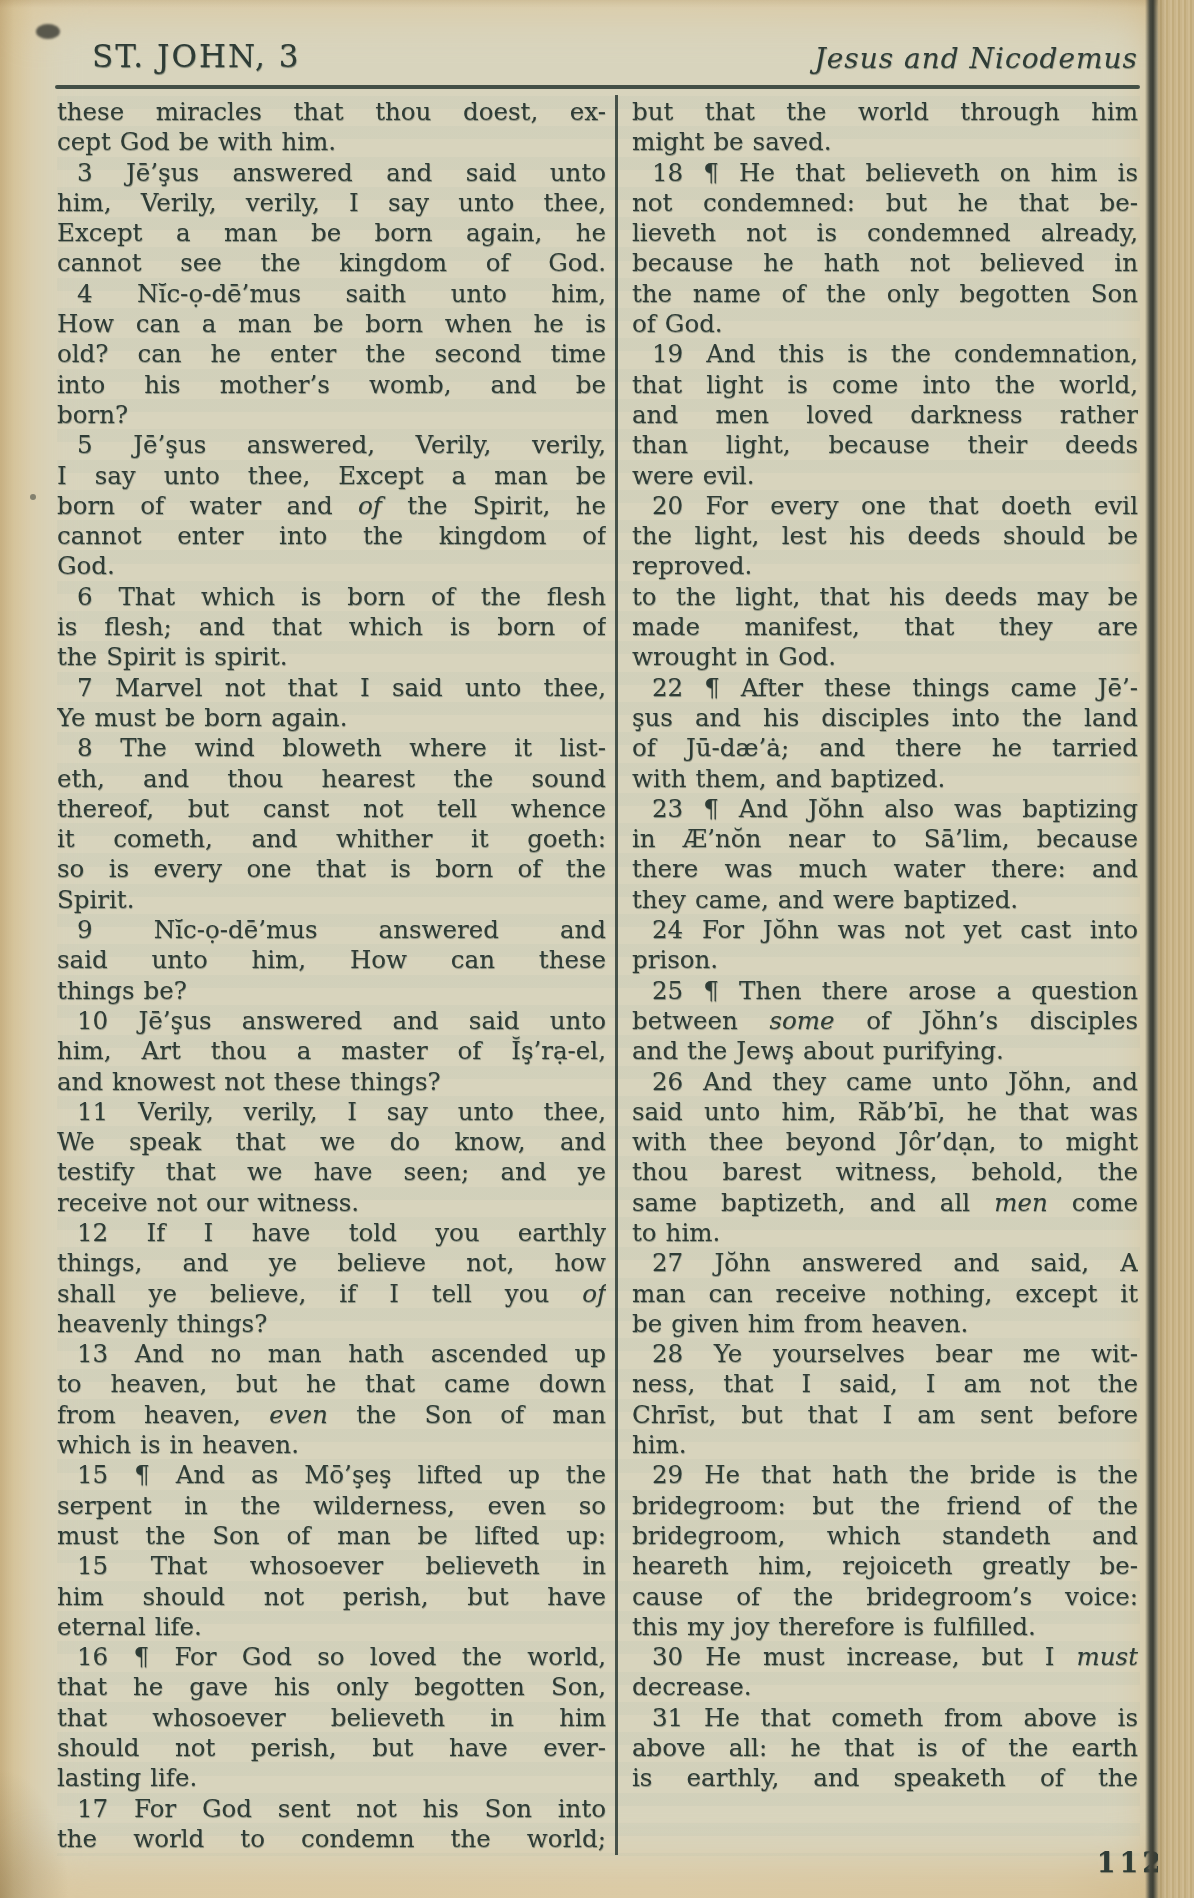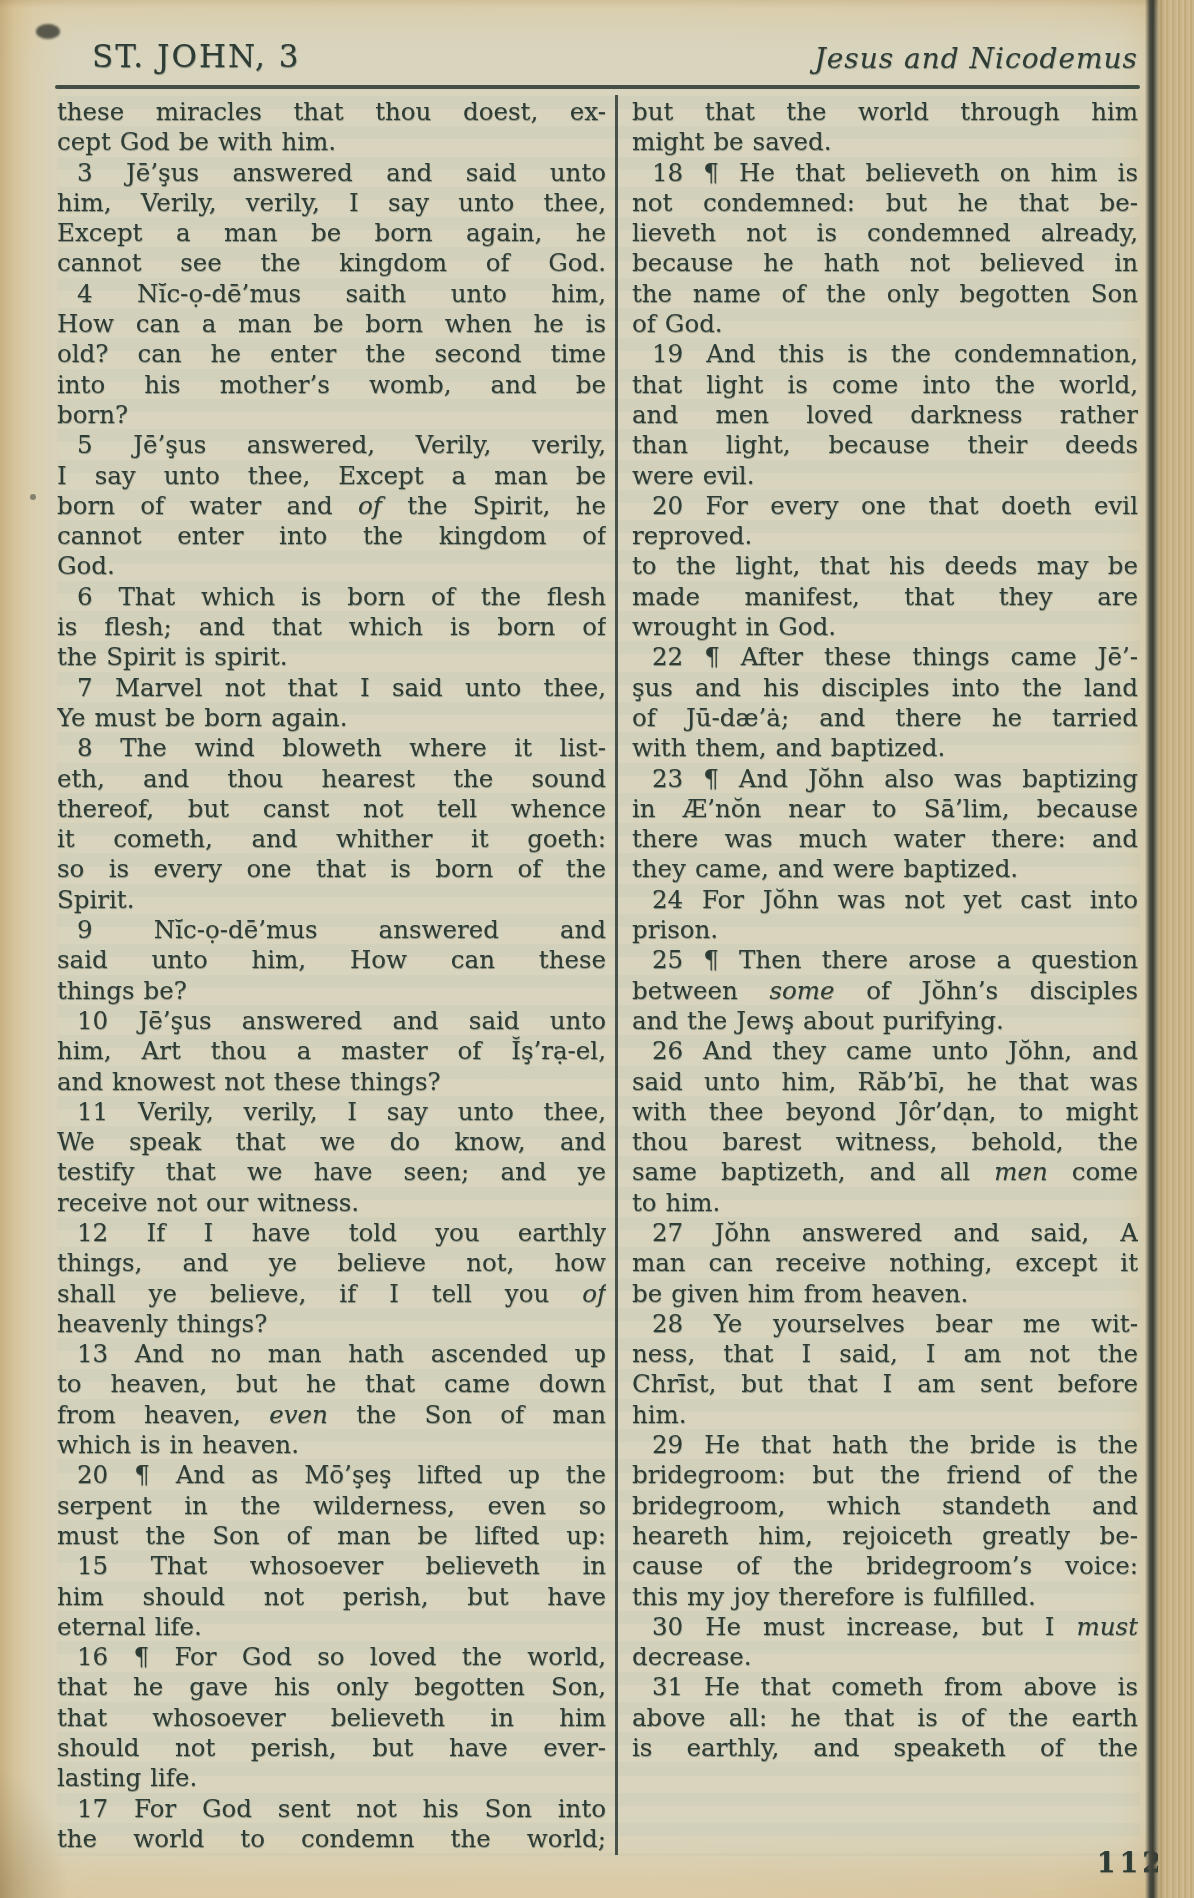--- a/index.html
+++ b/index.html
@@ -143,21 +143,21 @@
       <div class="line j">testify that we have seen; and ye</div>
       <div class="line">receive not our witness.</div>
       <div class="line j ind">12 If I have told you earthly</div>
       <div class="line j">things, and ye believe not, how</div>
       <div class="line j">shall ye believe, if I tell you <i>of</i></div>
       <div class="line">heavenly things?</div>
       <div class="line j ind">13 And no man hath ascended up</div>
       <div class="line j">to heaven, but he that came down</div>
       <div class="line j">from heaven, <i>even</i> the Son of man</div>
       <div class="line">which is in heaven.</div>
-      <div class="line j ind">20 ¶ And as Mō’şeş lifted up the</div>
+      <div class="line j ind">15 ¶ And as Mō’şeş lifted up the</div>
       <div class="line j">serpent in the wilderness, even so</div>
       <div class="line j">must the Son of man be lifted up:</div>
       <div class="line j ind">15 That whosoever believeth in</div>
       <div class="line j">him should not perish, but have</div>
       <div class="line">eternal life.</div>
       <div class="line j ind">16 ¶ For God so loved the world,</div>
       <div class="line j">that he gave his only begotten Son,</div>
       <div class="line j">that whosoever believeth in him</div>
       <div class="line j">should not perish, but have ever-</div>
       <div class="line">lasting life.</div>
@@ -173,20 +173,21 @@
       <div class="line j">lieveth not is condemned already,</div>
       <div class="line j">because he hath not believed in</div>
       <div class="line j">the name of the only begotten Son</div>
       <div class="line">of God.</div>
       <div class="line j ind">19 And this is the condemnation,</div>
       <div class="line j">that light is come into the world,</div>
       <div class="line j">and men loved darkness rather</div>
       <div class="line j">than light, because their deeds</div>
       <div class="line">were evil.</div>
       <div class="line j ind">20 For every one that doeth evil</div>
+      <div class="line j">the light, lest his deeds should be</div>
       <div class="line">reproved.</div>
       <div class="line j">to the light, that his deeds may be</div>
       <div class="line j">made manifest, that they are</div>
       <div class="line">wrought in God.</div>
       <div class="line j ind">22 ¶ After these things came Jē’-</div>
       <div class="line j">şus and his disciples into the land</div>
       <div class="line j">of Jū-dæ’ȧ; and there he tarried</div>
       <div class="line">with them, and baptized.</div>
       <div class="line j ind">23 ¶ And Jŏhn also was baptizing</div>
       <div class="line j">in Æ’nŏn near to Sā’lim, because</div>

